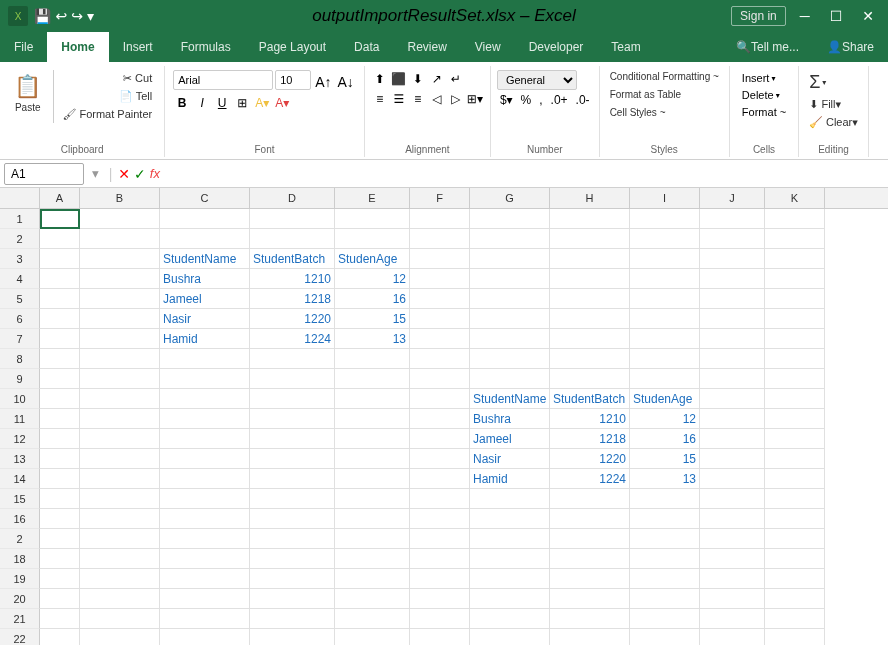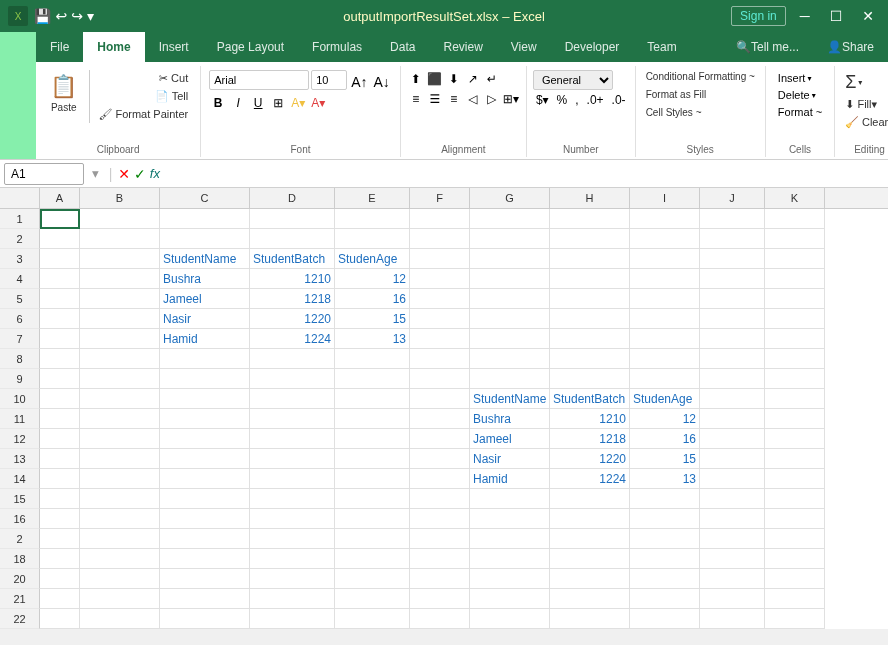--- a/index.html
+++ b/index.html
@@ -9,30 +9,30 @@
     .title-bar {
       background: #217346;
       color: white;
       height: 32px;
       display: flex;
       align-items: center;
       justify-content: space-between;
       padding: 0 8px;
     }
     .title-bar-left { display: flex; align-items: center; gap: 6px; }
-    .title-bar-center { position: absolute; left: 50%; transform: translateX(-50%); font-size: 13px; color: #fef9c3; }
+    .title-bar-center { position: absolute; left: 50%; transform: translateX(-50%); font-size: 17px; color: #000000; font-style: italic; }
     .title-bar-right { display: flex; align-items: center; gap: 8px; }
     .win-btn { background: none; border: none; color: white; cursor: pointer; font-size: 14px; padding: 2px 6px; }
     .title-icon { width: 20px; height: 20px; background: #1a5c36; display: flex; align-items: center; justify-content: center; font-size: 10px; color: #8bc34a; border-radius: 2px; }
     .quick-access { display: flex; gap: 4px; align-items: center; }
     .qa-btn { background: none; border: none; color: white; cursor: pointer; font-size: 14px; }
-    .sign-in-btn { background: none; border: none; color: #5eead4; cursor: pointer; font-size: 12px; padding: 2px 8px; border: 1px solid rgba(255,255,255,0.5); border-radius: 2px; }
-
-    
-    .ribbon { background: #86efac; border-bottom: 1px solid #d0d0d0; padding-left: 36px; }
+    .sign-in-btn { background: none; border: none; color: #e5e5e5; cursor: pointer; font-size: 12px; padding: 2px 8px; border: 1px solid rgba(255,255,255,0.5); border-radius: 2px; }
+
+    
+    .ribbon { background: #701a75; border-bottom: 1px solid #d0d0d0; }
     .ribbon-tabs { background: #217346; display: flex; height: 30px; }
     .ribbon-tab { padding: 0 14px; color: rgba(255,255,255,0.85); font-size: 12px; display: flex; align-items: center; cursor: pointer; border: none; background: none; }
     .ribbon-tab.active { background: #fff; color: #217346; font-weight: 600; }
 
     .ribbon-content { background: #fff; padding: 4px 0 2px; display: flex; align-items: stretch; gap: 0; }
     .ribbon-group { display: flex; flex-direction: column; align-items: center; padding: 0 8px; border-right: 1px solid #e0e0e0; position: relative; min-height: 80px; }
     .ribbon-group-label { font-size: 10px; color: #666; position: absolute; bottom: 2px; }
     .ribbon-group-content { display: flex; align-items: flex-start; gap: 2px; flex: 1; padding-bottom: 16px; }
 
     .rb-btn { background: none; border: none; cursor: pointer; padding: 2px 4px; border-radius: 2px; display: flex; align-items: center; gap: 2px; font-size: 11px; color: #333; white-space: nowrap; }
@@ -123,22 +123,22 @@
     <button class="win-btn">☐</button>
     <button class="win-btn close">✕</button>
   </div>
 </div>
 
 <div class="ribbon">
   <div class="ribbon-tabs">
     <button class="ribbon-tab">File</button>
     <button class="ribbon-tab active">Home</button>
     <button class="ribbon-tab">Insert</button>
+    <button class="ribbon-tab">Formulas</button>
     <button class="ribbon-tab">Page Layout</button>
-    <button class="ribbon-tab">Formulas</button>
     <button class="ribbon-tab">Data</button>
     <button class="ribbon-tab">Review</button>
     <button class="ribbon-tab">View</button>
     <button class="ribbon-tab">Developer</button>
     <button class="ribbon-tab">Team</button>
     <div style="flex:1"></div>
     <button class="ribbon-tab">🔍 <span>Tell me...</span></button>
     <button class="ribbon-tab">👤 <span>Share</span></button>
   </div>
 
@@ -219,21 +219,21 @@
       </div>
       <span class="ribbon-group-label">Number</span>
     </div>
 
     <div class="ribbon-group" style="padding:4px 6px 18px;">
       <div class="styles-col">
         <button class="style-btn">
           <span>Conditional Formatting ~</span>
         </button>
         <button class="style-btn">
-          <span>Format as Fill</span>
+          <span>Format as Table</span>
         </button>
         <button class="style-btn">
           <span>Cell Styles ~</span>
         </button>
       </div>
       <span class="ribbon-group-label">Styles</span>
     </div>
 
     <div class="ribbon-group" style="padding:4px 6px 18px;">
       <div class="cells-col">
@@ -265,21 +265,21 @@
     </div>
   </div>
 </div>
 
 <div class="formula-bar">
   <input class="name-box" value="A1" style="">
   <button style="background:none;border:none;cursor:pointer;padding:0 4px;color:#999;">▾</button>
   <span style="color:#ccc;font-size:14px;margin:0 2px;">|</span>
   <button style="background:none;border:none;cursor:pointer;color:red;font-size:14px;">✕</button>
   <button style="background:none;border:none;cursor:pointer;color:green;font-size:14px;">✓</button>
-  <button style="background:none;border:none;cursor:pointer;font-size:13px;font-style:italic;color:#0f766e;">fx</button>
+  <button style="background:none;border:none;cursor:pointer;font-size:13px;font-style:italic;color:#ef4444;">fx</button>
   <input class="formula-input" value="" placeholder="" style="">
 </div>
 
 <div class="spreadsheet-container">
 
   <div class="col-headers">
     <div class="row-header-space"></div>
     <div class="col-header col-a">A</div>
     <div class="col-header col-b">B</div>
     <div class="col-header col-c">C</div>
@@ -540,20 +540,34 @@
         <div class="cell col-d"></div>
         <div class="cell col-e"></div>
         <div class="cell col-f"></div>
         <div class="cell col-g"></div>
         <div class="cell col-h"></div>
         <div class="cell col-i"></div>
         <div class="cell col-j"></div>
         <div class="cell col-k"></div>
       </div>
       <div class="grid-row">
+        <div class="row-header">19</div>
+        <div class="cell col-a"></div>
+        <div class="cell col-b"></div>
+        <div class="cell col-c"></div>
+        <div class="cell col-d"></div>
+        <div class="cell col-e"></div>
+        <div class="cell col-f"></div>
+        <div class="cell col-g"></div>
+        <div class="cell col-h"></div>
+        <div class="cell col-i"></div>
+        <div class="cell col-j"></div>
+        <div class="cell col-k"></div>
+      </div>
+      <div class="grid-row">
         <div class="row-header">20</div>
         <div class="cell col-a"></div>
         <div class="cell col-b"></div>
         <div class="cell col-c"></div>
         <div class="cell col-d"></div>
         <div class="cell col-e"></div>
         <div class="cell col-f"></div>
         <div class="cell col-g"></div>
         <div class="cell col-h"></div>
         <div class="cell col-i"></div>

